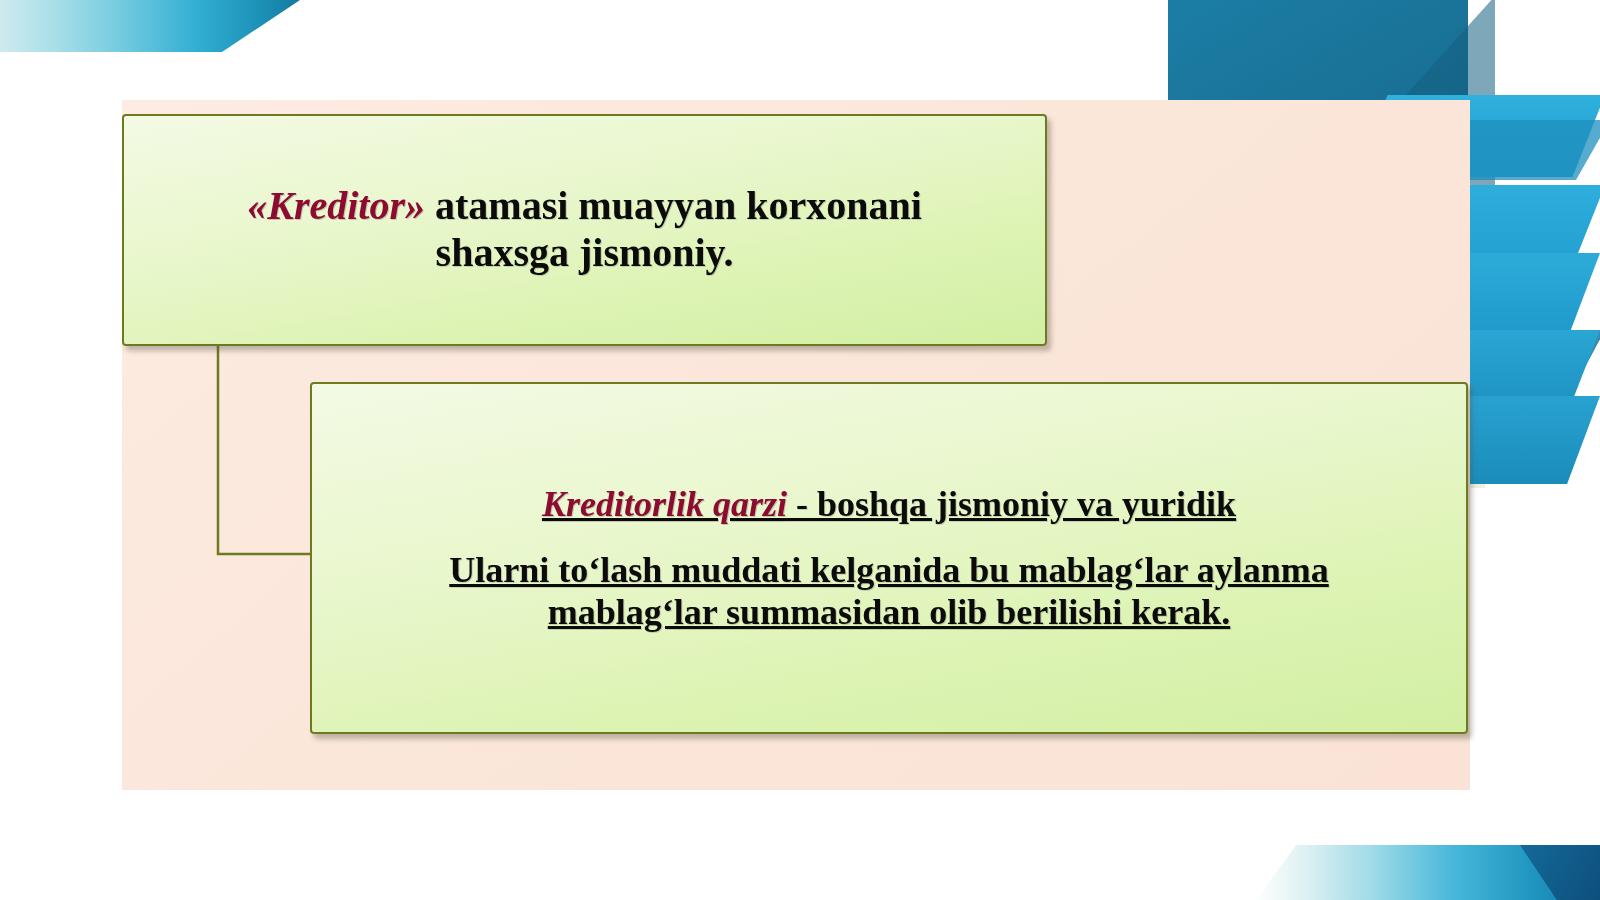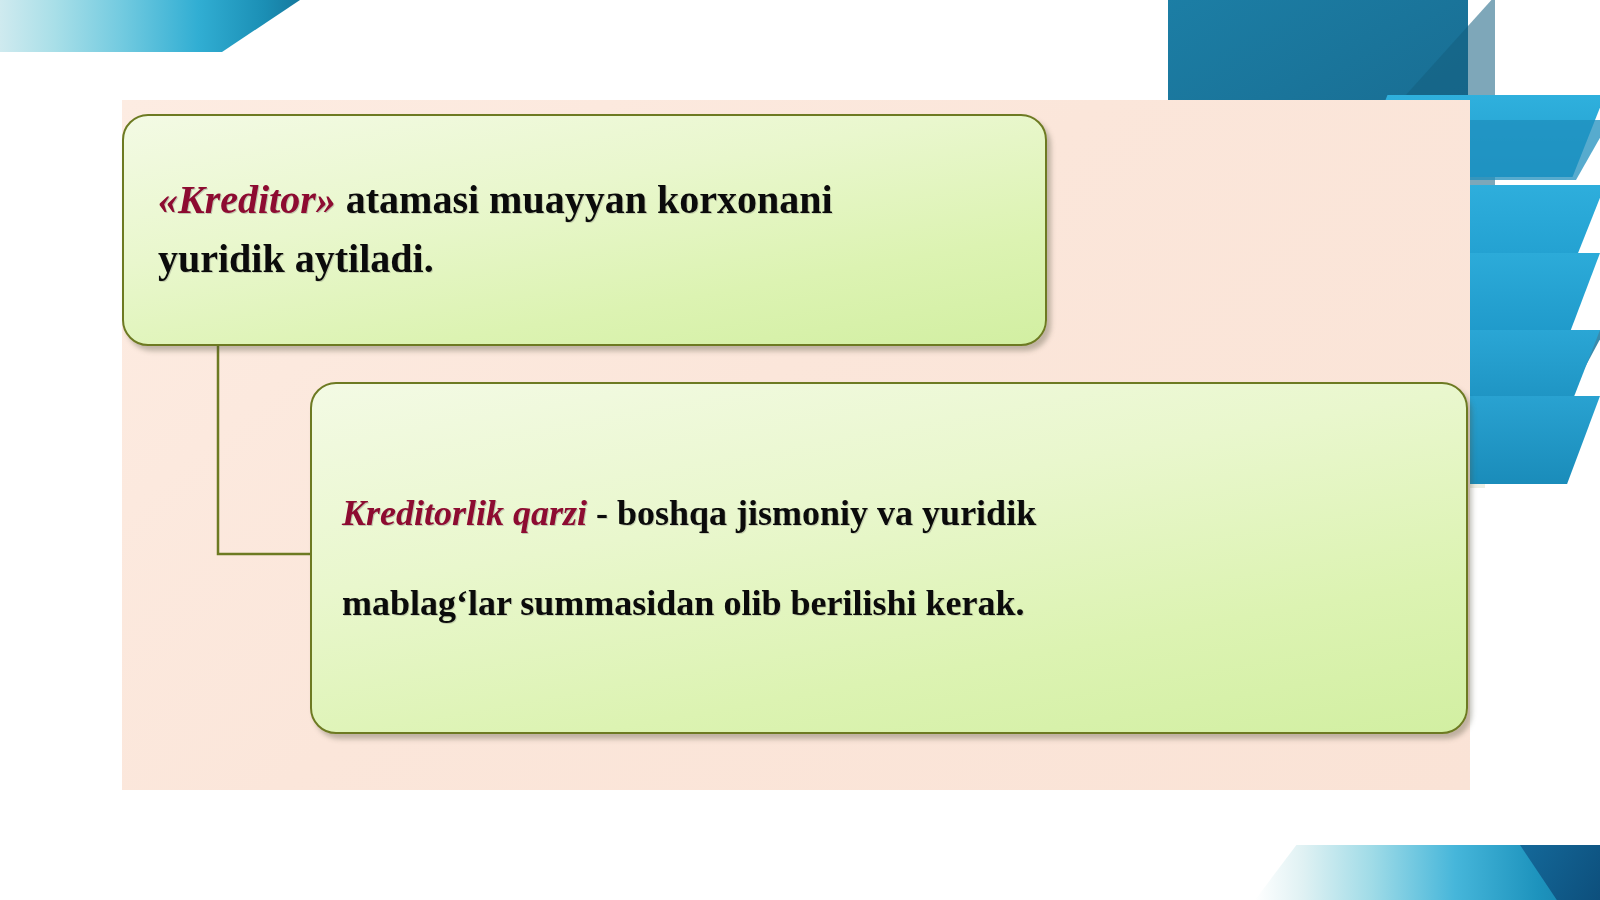--- a/index.html
+++ b/index.html
@@ -124,40 +124,40 @@
     background: linear-gradient(140deg, #fdece2 0%, #fbe6da 45%, #fae3d6 100%);
   }
 
   
   .connector { position: absolute; left: 180px; top: 330px; width: 220px; height: 260px; }
 
   
   .box {
     position: absolute;
     border: 2px solid #6d7a22;
-    border-radius: 26px;
+    border-radius: 4px;
     background: linear-gradient(170deg, #f3fae4 0%, #e9f7cd 38%, #dcf3b2 72%, #d2efa2 100%);
     box-shadow: 4px 5px 5px rgba(80,80,60,.35);
     box-sizing: border-box;
     display: flex;
     flex-direction: column;
     justify-content: center;
-    gap: 12px;
+    text-align: center;
   }
   #box-top    { left: 122px; top: 114px; width: 925px; height: 232px; padding: 6px 34px; }
   #box-bottom { left: 310px; top: 382px; width: 1158px; height: 352px; padding: 10px 30px; }
 
   .line {
     color: #0b0b0b;
     font-weight: bold;
     line-height: 1.12;
     text-shadow: 1px 1px 0 rgba(120,120,110,.30);
   }
   #box-top .line    { font-size: 40px; margin: 1px 0; }
-  #box-bottom .line { font-size: 36px; margin: 1px 0; }
+  #box-bottom .line { font-size: 36px; margin: 1px 0; text-decoration: underline; }
   .para { margin-bottom: 12px; }
   .para:last-child { margin-bottom: 0; }
 
   .term {
     color: #8d0b31;
     font-style: italic;
     font-weight: bold;
     text-shadow: 1px 1px 0 rgba(120,110,110,.35);
   }
 </style>
@@ -184,33 +184,34 @@
   </div>
 
   <div class="panel"></div>
 
   <svg class="connector" viewBox="0 0 220 260" preserveAspectRatio="none">
     <path d="M 38 0 L 38 224 L 132 224" fill="none" stroke="#6d7a22" stroke-width="2.5"></path>
   </svg>
 
   <div id="box-top" class="box">
     <div class="line"><span class="term">«Kreditor»</span><span> atamasi muayyan korxonani</span></div>
-    <div class="line"><span>yuridik aytiladi.</span></div>
+    <div class="line"><span>shaxsga jismoniy.</span></div>
   </div>
 
   <div id="box-bottom" class="box">
 
     <div class="para">
       <div class="line"><span class="term">Kreditorlik qarzi</span><span>  - boshqa jismoniy va yuridik</span></div>
     </div>
 
     <div class="para">
     </div>
 
     <div class="para">
+      <div class="line"><span>Ularni to‘lash muddati kelganida bu mablag‘lar aylanma</span></div>
       <div class="line"><span>mablag‘lar summasidan olib berilishi kerak.</span></div>
     </div>
 
   </div>
 
   <div class="banner-br"></div>
   <div class="banner-br-edge"></div>
 
 </div>
 

